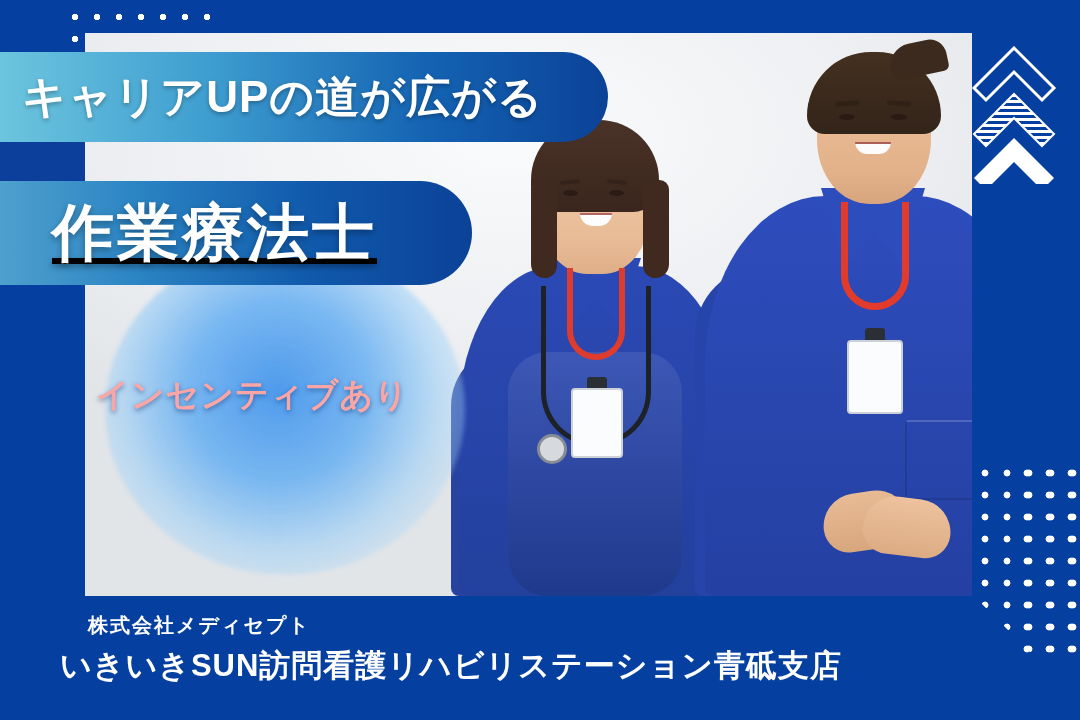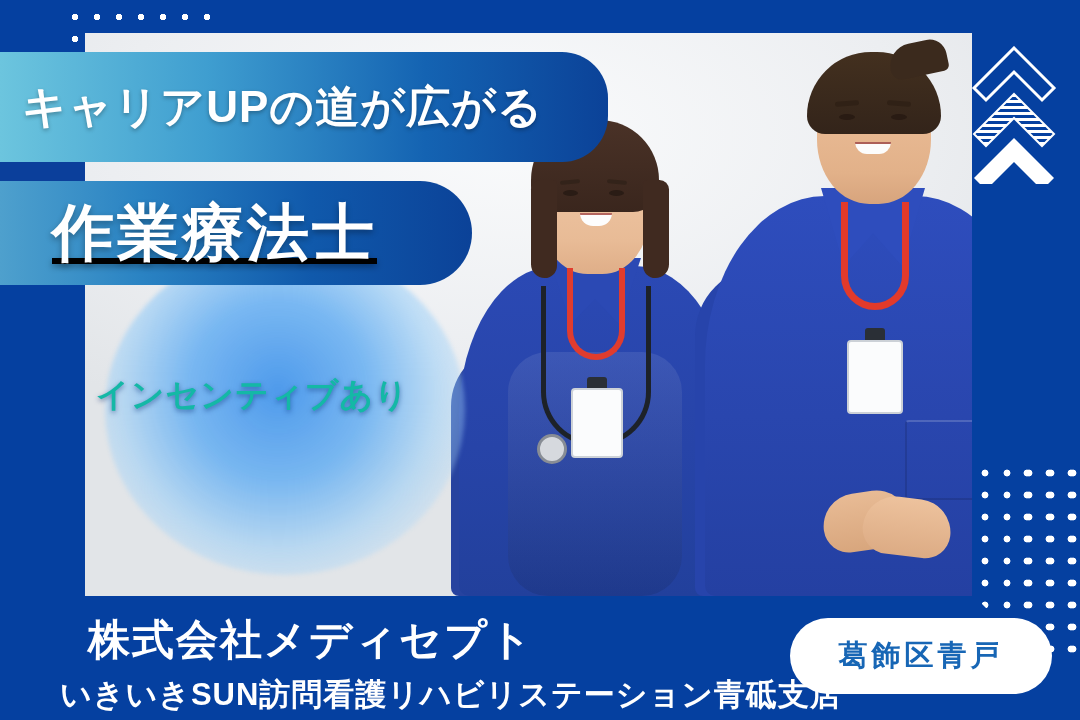--- a/index.html
+++ b/index.html
@@ -211,21 +211,21 @@
       rgba(255,255,255,0) 100%);
     border-radius:50%;
     z-index:3;
     filter:blur(2px);
   }
 
   
   .pill-top {
     position:absolute;
     left:0; top:52px;
-    width:608px; height:110px;
+    width:608px; height:90px;
     background:linear-gradient(90deg,#6cc5de 0%,#3f9ed0 34%,#1463b2 70%,#0b4298 100%);
     border-radius:0 46px 46px 0;
     display:flex; align-items:center;
     z-index:6;
   }
   .pill-top .txt {
     color:#ffffff;
     font-size:44px;
     font-weight:bold;
     letter-spacing:1px;
@@ -260,21 +260,21 @@
     padding-left:52px;
     text-shadow:0 3px 6px rgba(0,0,0,.32);
     white-space:nowrap;
   }
 
   
   .benefits {
     position:absolute;
     left:96px; top:372px;
     z-index:7;
-    color:#14b8a6;
+    color:#fca5a5;
     font-size:33px;
     font-weight:bold;
     line-height:1.42;
     letter-spacing:1px;
     text-shadow:0 2px 5px rgba(12,50,120,.55);
     white-space:nowrap;
     text-align:center;
   }
 
   
@@ -292,21 +292,21 @@
     width:1080px; height:124px;
     z-index:8;
   }
   .company {
     position:absolute;
     left:60px; top:16px;
     color:#ffffff;
     white-space:nowrap;
   }
   .company .line1 {
-    font-size:42px; font-weight:bold; letter-spacing:2px;
+    font-size:20px; font-weight:bold; letter-spacing:2px;
     padding-left:28px;
     font-family:Liberation Mono, monospace;
   }
   .company .line2 {
     font-size:31px; font-weight:bold; letter-spacing:1px;
     margin-top:6px;
   }
   .loc-badge {
     position:absolute;
     right:28px; top:22px;
@@ -408,18 +408,15 @@
   <div class="dots-br-wrap">
     <div class="dots-br"></div>
     <div class="dots-br-col"></div>
   </div>
 
   <div class="footer">
     <div class="company">
       <div class="line1">株式会社メディセプト</div>
       <div class="line2">いきいきSUN訪問看護リハビリステーション青砥支店</div>
     </div>
-    <div class="loc-badge">
-      <span>葛飾区青戸</span>
-    </div>
   </div>
 
 </div>
 
 </body></html>

